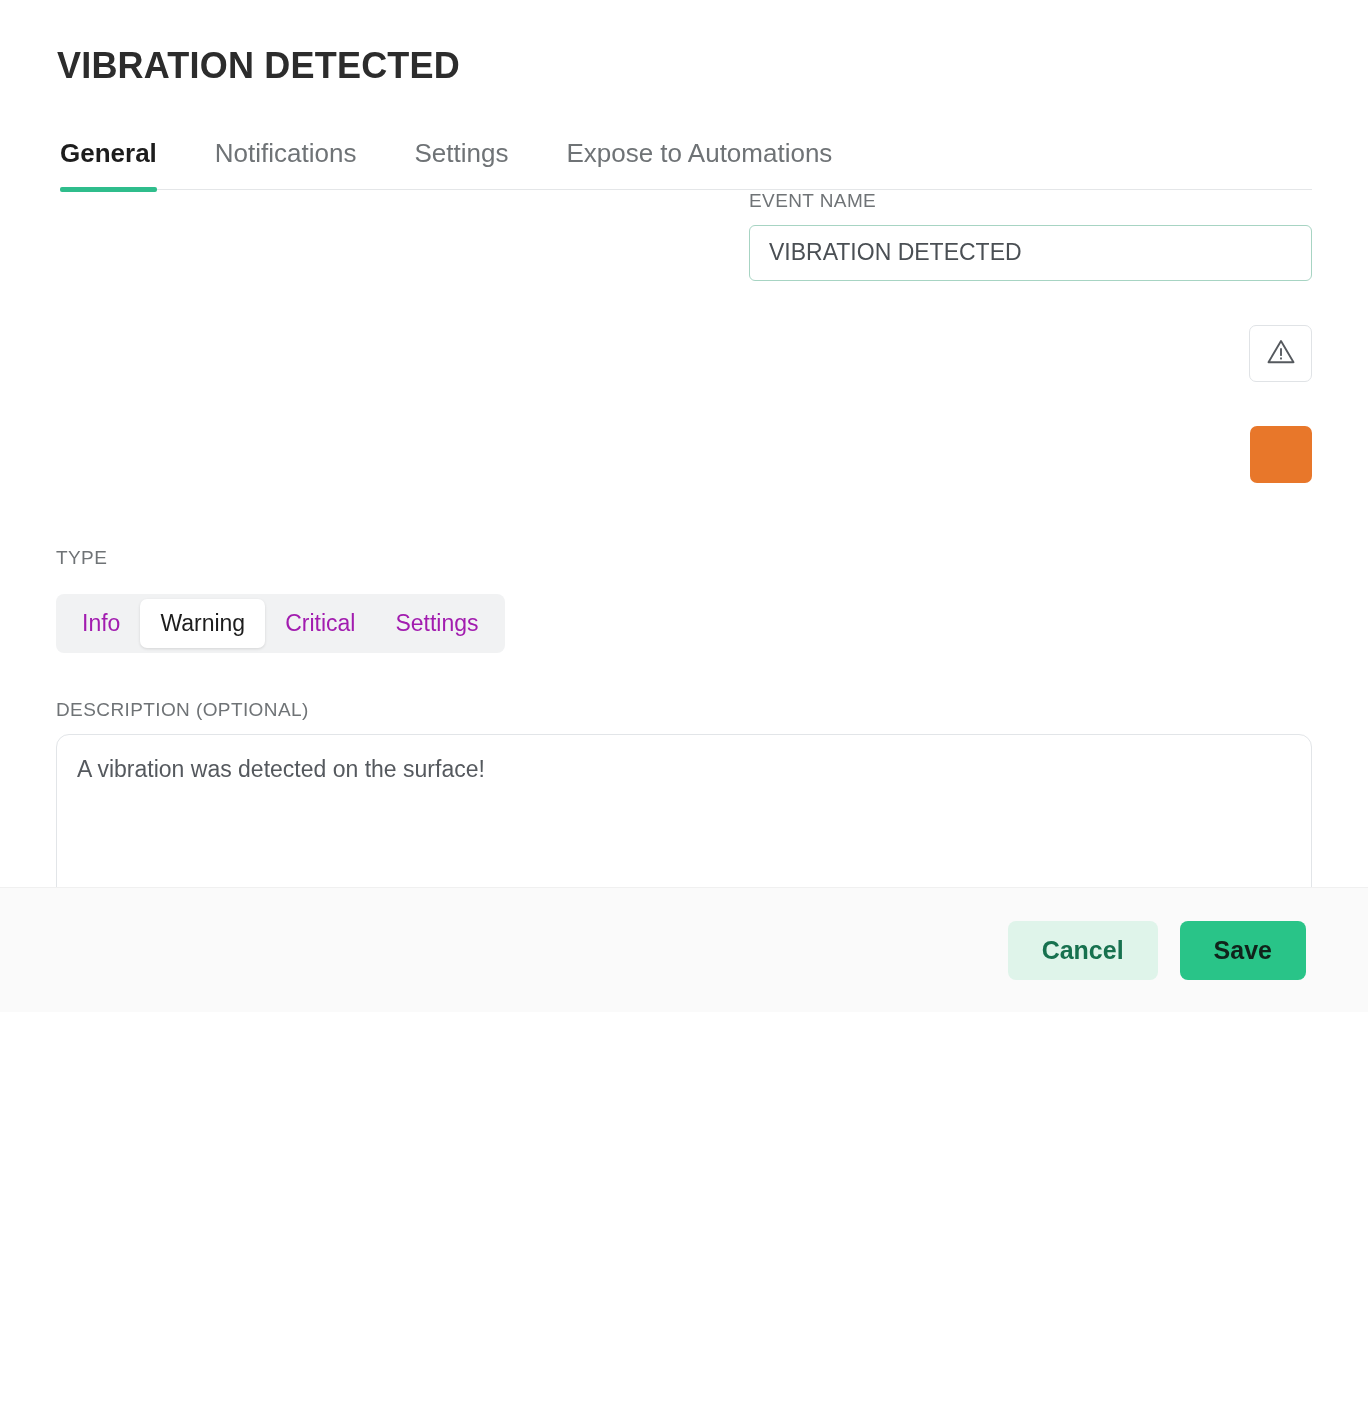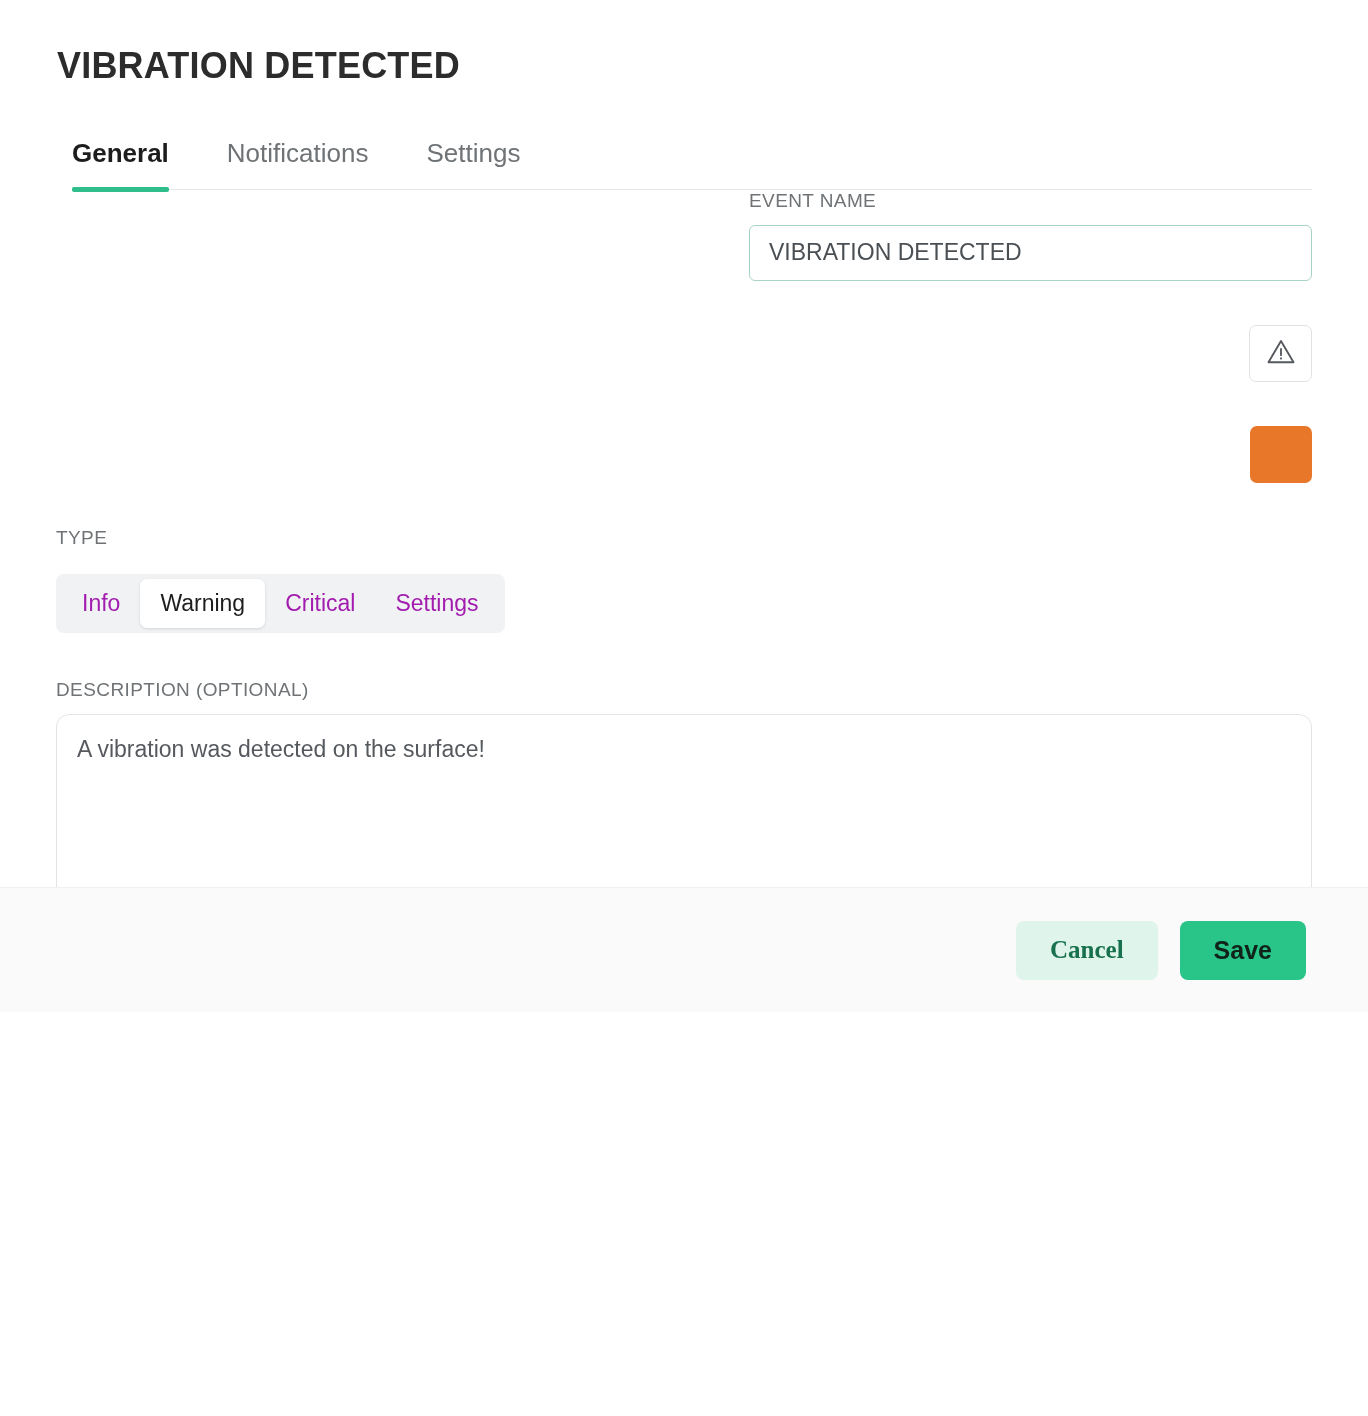--- a/index.html
+++ b/index.html
@@ -40,21 +40,21 @@
     margin: 0 0 52px 1px;
     line-height: 1.1;
   }
 
   
   .tabs {
     display: flex;
     align-items: center;
     gap: 0px;
     border-bottom: 1px solid #e4e6e8;
-    margin: 0 0 0 16px;
+    margin: 0 0 0 4px;
     padding: 0;
   }
   .tab {
     position: relative;
     font-size: 26px;
     color: #6f7376;
     padding: 0 0 20px 0;
     margin-right: 58px;
     cursor: pointer;
     white-space: nowrap;
@@ -130,21 +130,21 @@
   .color-swatch {
     width: 62px;
     height: 57px;
     border-radius: 7px;
     border: none;
     cursor: pointer;
     flex: none;
   }
 
   
-  .type-block { margin-top: 44px; }
+  .type-block { margin-top: 64px; }
   .segmented {
     display: inline-flex;
     align-items: center;
     background: #f1f2f3;
     border-radius: 8px;
     padding: 5px 6px;
     margin-top: 12px;
   }
   .segment {
     font-size: 23px;
@@ -206,41 +206,41 @@
     border: none;
     border-radius: 8px;
     cursor: pointer;
     font-family: inherit;
     height: 59px;
     padding: 0 34px;
   }
   .btn-cancel {
     background: #dff4ea;
     color: #17714f;
-    font-family: Liberation Serif, serif;
   }
   .btn-save {
     background: #29c488;
     color: #10231b;
     min-width: 118px;
   }
 </style>
 </head>
 <body>
 
 <div class="dialog">
 
   <div class="dialog-body">
 
     <h1 class="page-title">VIBRATION DETECTED</h1>
 
     <div class="tabs">
       <button class="tab active">General</button>
       <button class="tab">Notifications</button>
       <button class="tab">Settings</button>
+      <button class="tab">Expose to Automations</button>
     </div>
 
     <div class="form-row">
 
       <div class="field field-name">
         <label class="field-label">EVENT NAME</label>
         <input class="text-input focused" type="text" value="VIBRATION DETECTED" style="">
       </div>
 
 

